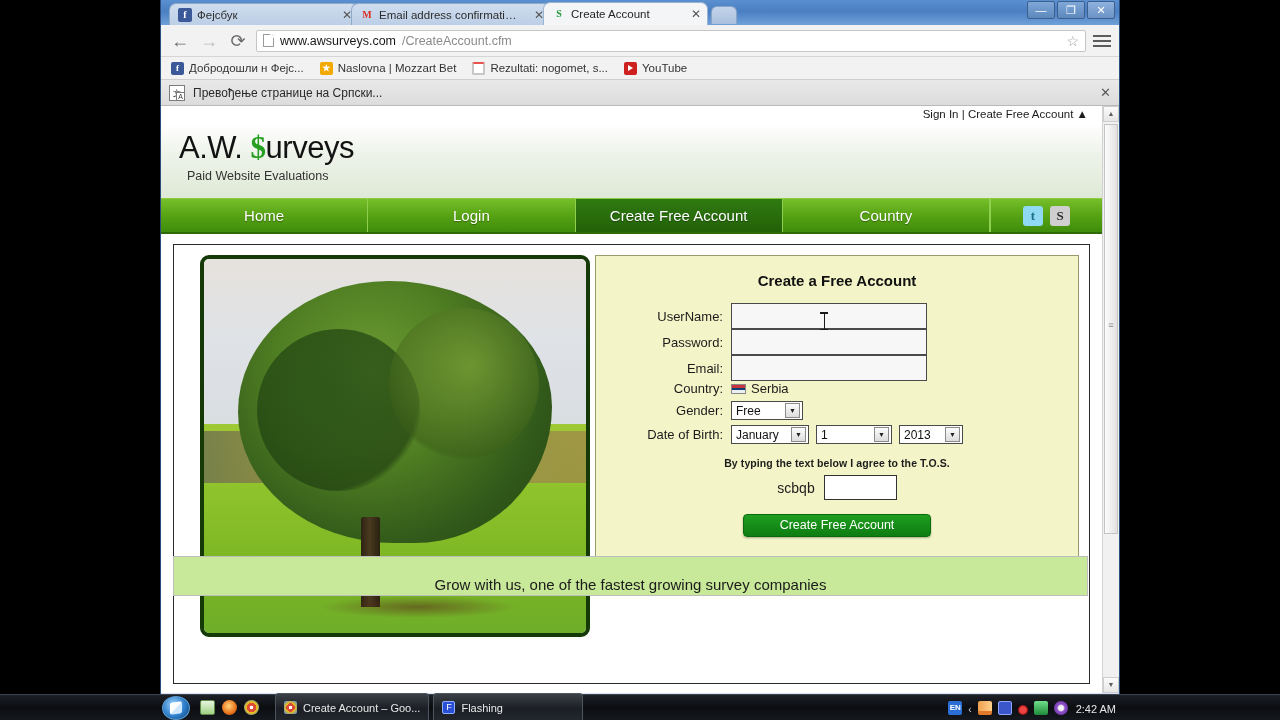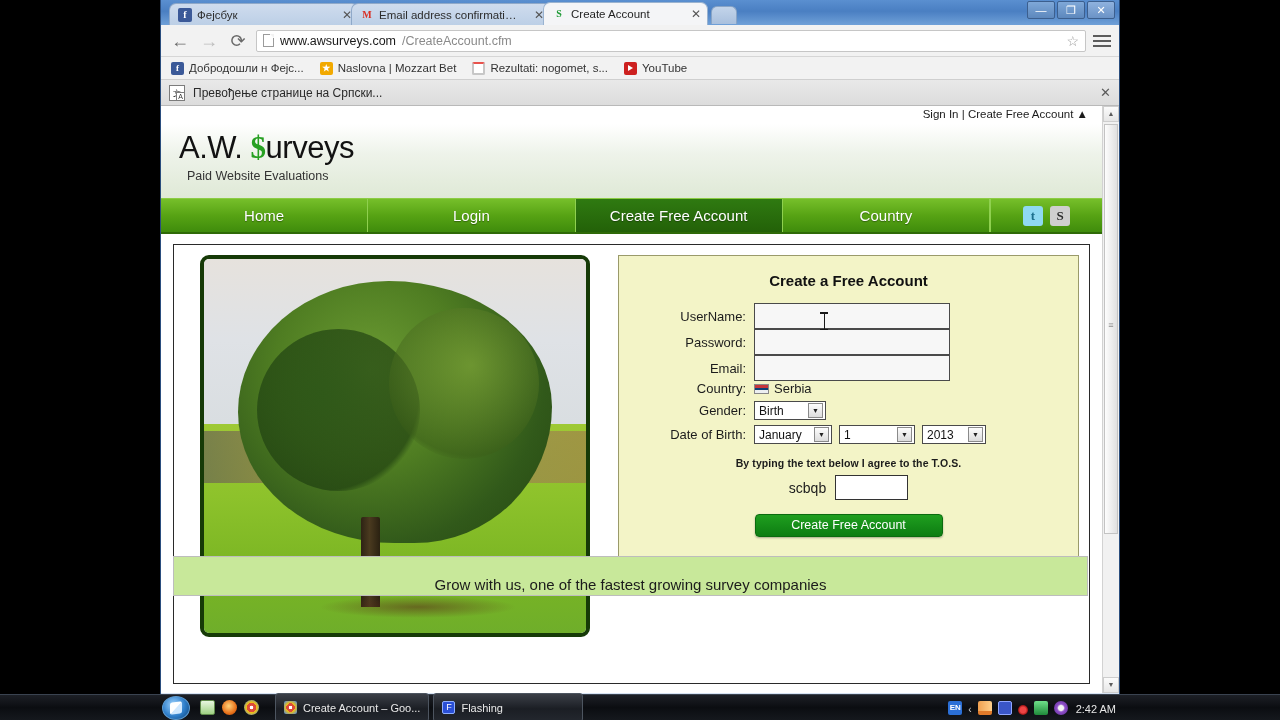--- a/index.html
+++ b/index.html
@@ -166,21 +166,21 @@
   }
   .soc { width: 20px; height: 20px; border-radius: 3px; font-size: 13px; font-weight: bold; line-height: 20px; text-align: center; cursor: pointer; font-family: "Liberation Serif", serif; }
   .soc-tw { background: #8fd9f2; color: #1b6e8c; }
   .soc-sk { background: #cfcfcf; color: #2b2b2b; }
 
   
   #content {
     margin: 10px 12px 0 12px; background: #fff;
     border: 1px solid #2a2a2a; padding: 10px; height: 440px; position: relative;
   }
-  #cols { display: flex; gap: 28px; padding-left: 16px; }
+  #cols { display: flex; gap: 5px; padding-left: 16px; }
 
   #treebox {
     width: 390px; height: 382px;
     border: 4px solid #163a07; border-radius: 9px;
     overflow: hidden; position: relative; background: #cfd8e4;
   }
   #sky { position: absolute; left:0; top:0; width:100%; height:48%;
     background: linear-gradient(to bottom,#e6e2dd 0%,#dfe2e6 45%,#d8dde0 100%); }
   #field { position: absolute; left:0; bottom:0; width:100%; height:56%;
     background: linear-gradient(to bottom,#9ec934 0%,#8dc22b 35%,#7ab523 70%,#6fae2a 100%); }
@@ -469,21 +469,21 @@
                 <div class="flabel">Country:</div>
                 <div class="fval">
                   <span class="flag"></span>
                   <span>Serbia</span>
                 </div>
               </div>
 
               <div class="frow" style="margin-bottom:5px;">
                 <div class="flabel">Gender:</div>
                 <div class="fsel" id="sel-gender">
-                  <span>Birth</span>
+                  <span>Free</span>
                   <span class="caret">▼</span>
                 </div>
               </div>
 
               <div class="frow">
                 <div class="flabel">Date of Birth:</div>
                 <div class="dobgap">
                   <div class="fsel" id="sel-month">
                     <span>January</span>
                     <span class="caret">▼</span>

